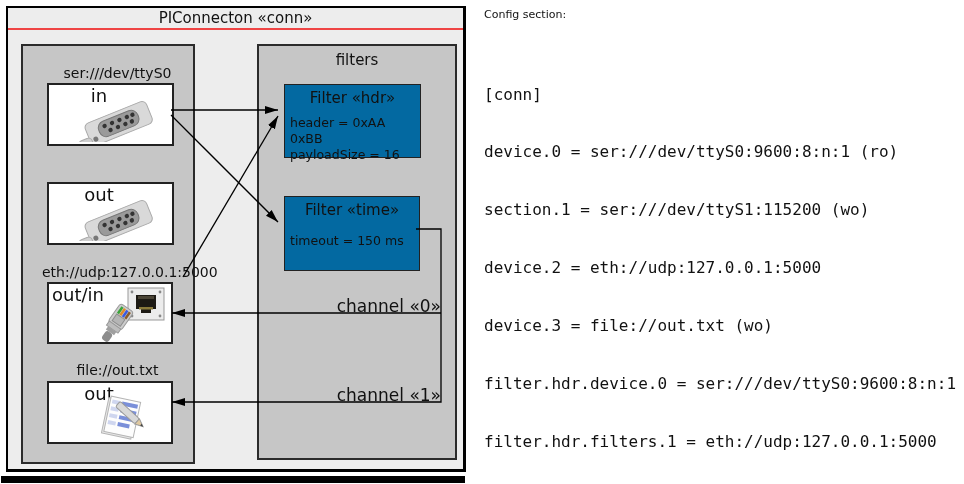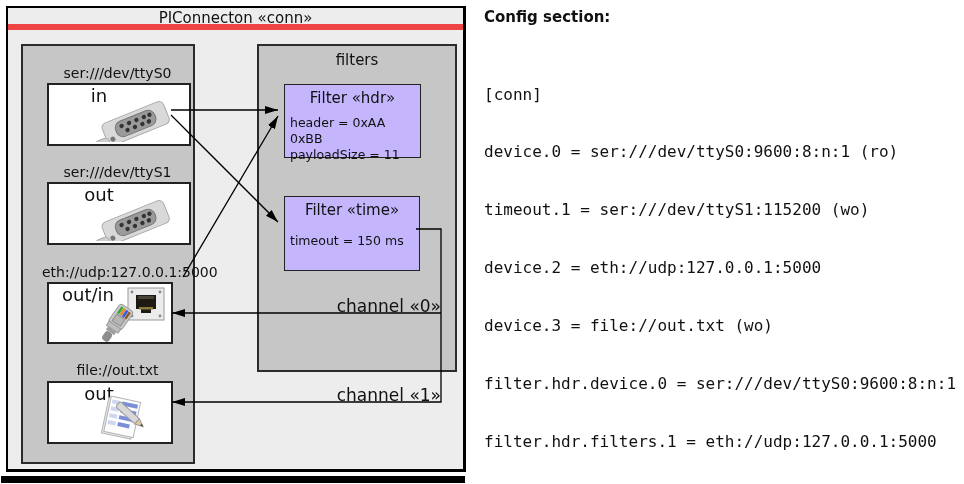--- a/index.html
+++ b/index.html
@@ -10,69 +10,69 @@
     color:#111; overflow:hidden; background:#fff;
   }
   
   .outer-box {
     position:absolute; left:6px; top:6px; width:460px; height:466px;
     background:#ededed;
     border:2px solid #000; border-right-width:3px; border-bottom-width:3px;
   }
   .outer-title {
     position:absolute; left:0; top:0; width:100%; height:22px;
-    border-bottom:6px solid #ef4444;
+    border-bottom:2px solid #ef4444;
     text-align:center; font-size:15px; line-height:21px;
   }
   .shadow-bar {
     position:absolute; left:1px; top:476px; width:464px; height:7px;
     background:#000;
   }
   
   .panel {
     position:absolute; background:#c6c6c6; border:2px solid #2b2b2b;
   }
   .devices-panel { left:13px; top:36px; width:174px; height:420px; }
-  .filters-panel { left:249px; top:36px; width:200px; height:328px; }
+  .filters-panel { left:249px; top:36px; width:200px; height:416px; }
   .filters-title {
     position:absolute; top:5px; left:0; width:100%;
     text-align:center; font-size:15px;
   }
   
   .dev-label {
     position:absolute; left:0; width:100%; text-align:center; font-size:14px;padding-left:19px;
   }
   .dev-box {
-    position:absolute; left:24px; width:144px; height:63px;
+    position:absolute; left:24px; width:127px; height:63px;
     background:#fff; border:2px solid #222;
   }
   .dir-label {
     position:absolute; top:0; left:0; width:100px; text-align:center;
     font-size:18px; line-height:22px;
   }
-  .dir-label.tl { text-align:left; padding-left:13px; width:70px; }
+  .dir-label.tl { text-align:left; padding-left:3px; width:70px; }
   .dev-icon { position:absolute; }
   
   .filter-box {
     position:absolute; left:25px; width:137px;
-    background:#c4b5fd; border:1.5px solid #222;
+    background:#0369a1; border:1.5px solid #222;
   }
   .filter-title { text-align:center; font-size:15px; padding-top:4px; }
   .filter-attrs { padding:8px 0 0 5px; font-size:12.5px; line-height:16px; }
   
   .channel-label {
     position:absolute; left:40px; width:142px; text-align:right; font-size:17px;
   }
   
   .arrows { position:absolute; left:0; top:0; width:964px; height:484px; pointer-events:none; }
   
   .config { position:absolute; left:484px; top:8px; }
   .config-heading {
     font-family:"DejaVu Sans","Liberation Sans",sans-serif;
-    font-weight:bold; font-size:15px;
+    font-weight:normal; font-size:11px;
   }
   .config-lines {
     position:absolute; left:0; top:38px; width:480px;
     font-family:"DejaVu Sans Mono","Liberation Mono",monospace;
     font-size:16px; line-height:19.3px; white-space:pre;
   }
 </style>
 </head>
 <body>
 
@@ -97,21 +97,20 @@
             <circle cx="41" cy="31" r="2.2" fill="#333"></circle>
               <circle cx="49" cy="31" r="2.2" fill="#333"></circle>
               <circle cx="57" cy="31" r="2.2" fill="#333"></circle>
               <circle cx="64" cy="31" r="2.2" fill="#333"></circle>
             <circle cx="24" cy="34" r="2.5" fill="#777"></circle>
             <rect x="6" y="30" width="14" height="10" rx="4" fill="#cfcfcf" stroke="#aaa"></rect>
           </g>
         </svg>
       </div>
 
-      <div class="dev-label" style="top:118px">ser:///dev/ttyS1</div>
       <div class="dev-box" style="top:136px">
         <span class="dir-label">out</span>
         <svg class="dev-icon" style="right:5px;bottom:2px" width="100" height="46" viewBox="0 0 100 46">
           <g transform="rotate(-22 50 26)">
             <rect x="18" y="16" width="66" height="24" rx="5" fill="#d9d9d9" stroke="#a9a9a9"></rect>
             <rect x="30" y="20" width="42" height="16" rx="7" fill="#9a9a9a" stroke="#777"></rect>
             <circle cx="37" cy="25" r="2.2" fill="#333"></circle>
               <circle cx="45" cy="25" r="2.2" fill="#333"></circle>
               <circle cx="53" cy="25" r="2.2" fill="#333"></circle>
               <circle cx="61" cy="25" r="2.2" fill="#333"></circle>
@@ -179,21 +178,21 @@
       </div>
     </div>
 
     <div class="panel filters-panel">
       <div class="filters-title">filters</div>
 
       <div class="filter-box" style="top:38px;height:74px">
         <div class="filter-title">Filter «hdr»</div>
         <div class="filter-attrs">
           <div>header = 0xAA 0xBB</div>
-          <div>payloadSize = 11</div>
+          <div>payloadSize = 16</div>
         </div>
       </div>
 
       <div class="filter-box" style="top:150px;width:136px;height:75px">
         <div class="filter-title">Filter «time»</div>
         <div class="filter-attrs" style="padding-top:14px">
           <div>timeout = 150 ms</div>
         </div>
       </div>
 
@@ -217,21 +216,21 @@
       <polyline points="416,229 441,229 441,402 172,402" marker-end="url(#arr)"></polyline>
       <line x1="441" y1="313" x2="172" y2="313" marker-end="url(#arr)"></line>
     </g>
   </svg>
 
   <div class="config">
     <div class="config-heading">Config section:</div>
     <div class="config-lines">
       <div>[conn]</div>
       <div>device.0 = ser:///dev/ttyS0:9600:8:n:1 (ro)</div>
-      <div>timeout.1 = ser:///dev/ttyS1:115200 (wo)</div>
+      <div>section.1 = ser:///dev/ttyS1:115200 (wo)</div>
       <div>device.2 = eth://udp:127.0.0.1:5000</div>
       <div>device.3 = file://out.txt (wo)</div>
       <div>filter.hdr.device.0 = ser:///dev/ttyS0:9600:8:n:1</div>
       <div>filter.hdr.filters.1 = eth://udp:127.0.0.1:5000</div>
       
       
       
       
       
       

